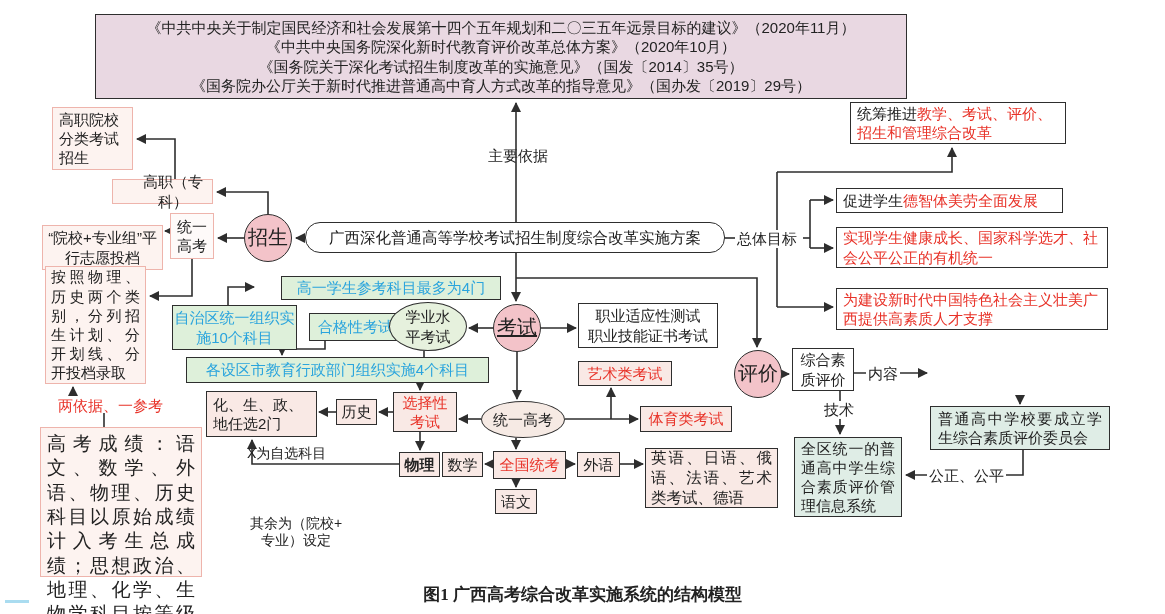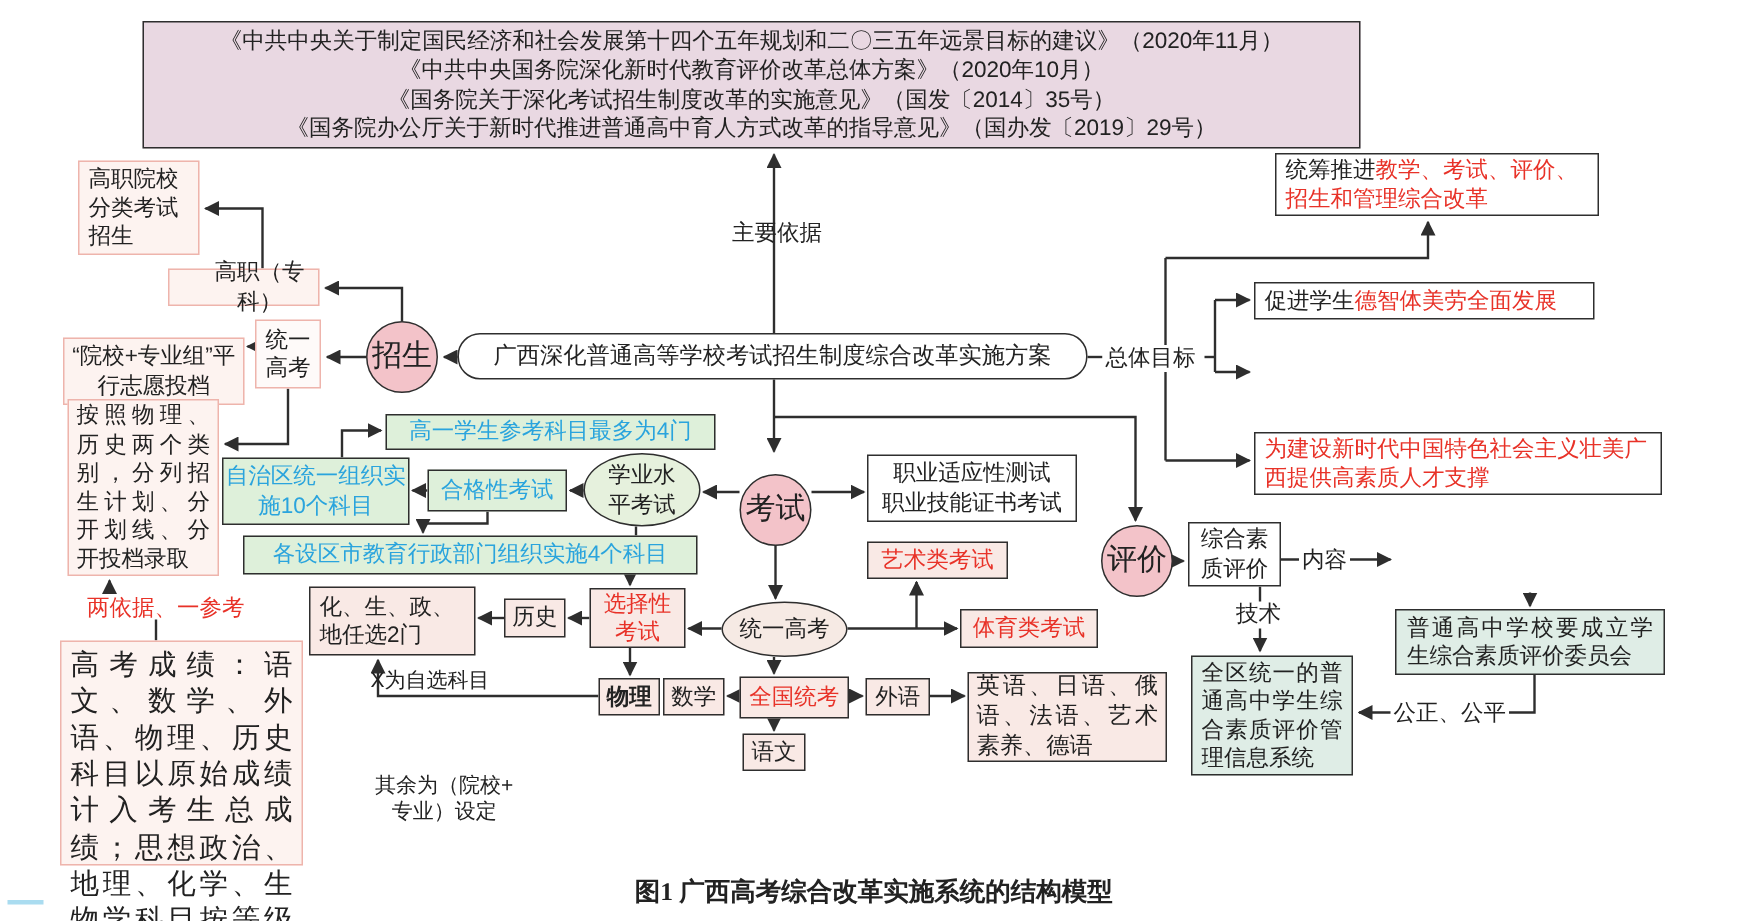--- a/index.html
+++ b/index.html
@@ -5,21 +5,21 @@
   html,body{margin:0;padding:0;background:#fff;}
   #canvas{position:relative;width:1165px;height:614px;background:#ffffff;overflow:hidden;
           font-family:"Liberation Sans","DejaVu Sans",sans-serif;color:#222;}
   svg.wires{position:absolute;left:0;top:0;z-index:1;}
   .node{position:absolute;box-sizing:border-box;display:flex;align-items:center;justify-content:center;
         text-align:center;font-size:15px;line-height:1.28;z-index:2;white-space:pre-line;}
   .dark{border:1.5px solid #2e2e2e;}
   .salmon{border:1.2px solid #eeb4ac;background:#fdf3f0;}
   .pinkbox{background:#f9e9e5;}
   .mauvebox{background:#e9d8e2;}
-  .greenbox{background:#def0da;color:#2aa4dd;}
+  .greenbox{background:#def0da;color:#2aa4dd;margin-left:24px;}
   .tealbox{background:#dfede6;}
   .whitebox{background:#ffffff;}
   .circle{border-radius:50%;background:#f3c3c9;border:1.6px solid #2e2e2e;font-size:20px;}
   .ellipse{border-radius:50%;}
   .red{color:#e83228;}
   .leftal{text-align:left;justify-content:flex-start;}
   .justify{text-align:justify;}
   .lbl{position:absolute;z-index:2;font-size:15px;line-height:1.2;white-space:nowrap;}
   .whitebg{background:#fff;padding:0 2px;}
   .caption{position:absolute;left:0;right:0;top:583px;text-align:center;z-index:2;
@@ -90,21 +90,21 @@
   <div class="node dark mauvebox" style="left:95px;top:14px;width:812px;height:85px;font-size:15px;">《中共中央关于制定国民经济和社会发展第十四个五年规划和二〇三五年远景目标的建议》（2020年11月）
 《中共中央国务院深化新时代教育评价改革总体方案》（2020年10月）
 《国务院关于深化考试招生制度改革的实施意见》（国发〔2014〕35号）
 《国务院办公厅关于新时代推进普通高中育人方式改革的指导意见》（国办发〔2019〕29号）</div>
 
   <div class="lbl" style="left:478px;top:147px;width:80px;text-align:center;">主要依据</div>
 
   <div class="node dark whitebox" style="left:305px;top:222px;width:420px;height:31px;border-radius:15px;font-size:15.5px;">广西深化普通高等学校考试招生制度综合改革实施方案</div>
 
   <div class="node circle" style="left:244px;top:214px;width:48px;height:48px;">招生</div>
-  <div class="node circle" style="left:493px;top:316px;width:48px;height:48px;">考试</div>
+  <div class="node circle" style="left:493px;top:304px;width:48px;height:48px;text-decoration:underline;">考试</div>
   <div class="node circle" style="left:734px;top:350px;width:48px;height:48px;">评价</div>
 
   <div class="node salmon leftal" style="left:52px;top:107px;width:81px;height:63px;padding:2px 6px;">高职院校分类考试招生</div>
   <div class="node salmon" style="left:112px;top:179px;width:101px;height:25px;padding-left:21px;">高职（专科）</div>
   <div class="node salmon" style="left:42px;top:225px;width:121px;height:45px;">“院校+专业组”平行志愿投档</div>
   <div class="node salmon" style="left:170px;top:213px;width:44px;height:46px;background:#fefaf9;">统一高考</div>
   <div class="node salmon leftal justify" style="left:45px;top:266px;width:101px;height:118px;padding:2px 5px;font-size:15px;">按照物理、历史两个类别，分列招生计划、分开划线、分开投档录取</div>
   <div class="lbl red" style="left:58px;top:397px;">两依据、一参考</div>
   <div class="node salmon leftal justify" style="left:40px;top:427px;width:162px;height:150px;padding:4px 6px;font-size:19px;align-items:flex-start;">高考成绩：语文、数学、外语、物理、历史科目以原始成绩计入考生总成绩；思想政治、地理、化学、生物学科目按等级转换分数计入考生总成绩</div>
 
@@ -124,27 +124,28 @@
 专业）设定</div>
 
   <div class="node dark ellipse" style="left:481px;top:401px;width:84px;height:37px;background:#f6eae4;">统一高考</div>
   <div class="node dark pinkbox red" style="left:578px;top:361px;width:94px;height:25px;">艺术类考试</div>
   <div class="node dark pinkbox red" style="left:640px;top:406px;width:92px;height:26px;">体育类考试</div>
   <div class="node dark pinkbox" style="left:399px;top:452px;width:41px;height:25px;font-weight:bold;">物理</div>
   <div class="node dark pinkbox" style="left:442px;top:452px;width:41px;height:25px;">数学</div>
   <div class="node dark pinkbox red" style="left:493px;top:451px;width:73px;height:28px;">全国统考</div>
   <div class="node dark pinkbox" style="left:495px;top:489px;width:42px;height:25px;">语文</div>
   <div class="node dark pinkbox" style="left:577px;top:452px;width:43px;height:25px;">外语</div>
-  <div class="node dark pinkbox leftal justify" style="left:645px;top:448px;width:133px;height:60px;padding:2px 5px;font-size:15.5px;">英语、日语、俄语、法语、艺术素养、德语</div>
+  <div class="node dark pinkbox leftal justify" style="left:645px;top:448px;width:133px;height:60px;padding:2px 5px;font-size:15.5px;">英语、日语、俄语、法语、艺术类考试、德语</div>
 
   <div class="lbl whitebg" style="left:735px;top:230px;">总体目标</div>
   <div class="node dark whitebox leftal" style="left:850px;top:102px;width:216px;height:42px;padding:0 6px;"><span style="text-align:left;"><span>统筹推进</span><span class="red">教学、考试、评价、招生和管理综合改革</span></span></div>
   <div class="node dark whitebox leftal" style="left:836px;top:188px;width:227px;height:25px;padding:0 6px;white-space:nowrap;">
       <span><span>促进学生</span><span class="red">德智体美劳全面发展</span></span>
     </div>
+  <div class="node dark whitebox leftal red" style="left:836px;top:227px;width:272px;height:41px;padding:0 6px;">实现学生健康成长、国家科学选才、社会公平公正的有机统一</div>
   <div class="node dark whitebox leftal red" style="left:836px;top:288px;width:272px;height:42px;padding:0 6px;">为建设新时代中国特色社会主义壮美广西提供高素质人才支撑</div>
 
   <div class="node dark whitebox" style="left:792px;top:348px;width:62px;height:43px;"><span style="width:50px;">综合素质评价</span></div>
   <div class="lbl whitebg" style="left:866px;top:365px;">内容</div>
   <div class="lbl whitebg" style="left:822px;top:401px;">技术</div>
   <div class="lbl whitebg" style="left:927px;top:467px;">公正、公平</div>
   <div class="node dark tealbox leftal justify" style="left:930px;top:406px;width:180px;height:44px;padding:2px 7px;">普通高中学校要成立学生综合素质评价委员会</div>
   <div class="node dark tealbox leftal justify" style="left:794px;top:437px;width:108px;height:80px;padding:2px 6px;">全区统一的普通高中学生综合素质评价管理信息系统</div>
 
   <div class="caption">图1  广西高考综合改革实施系统的结构模型</div>

